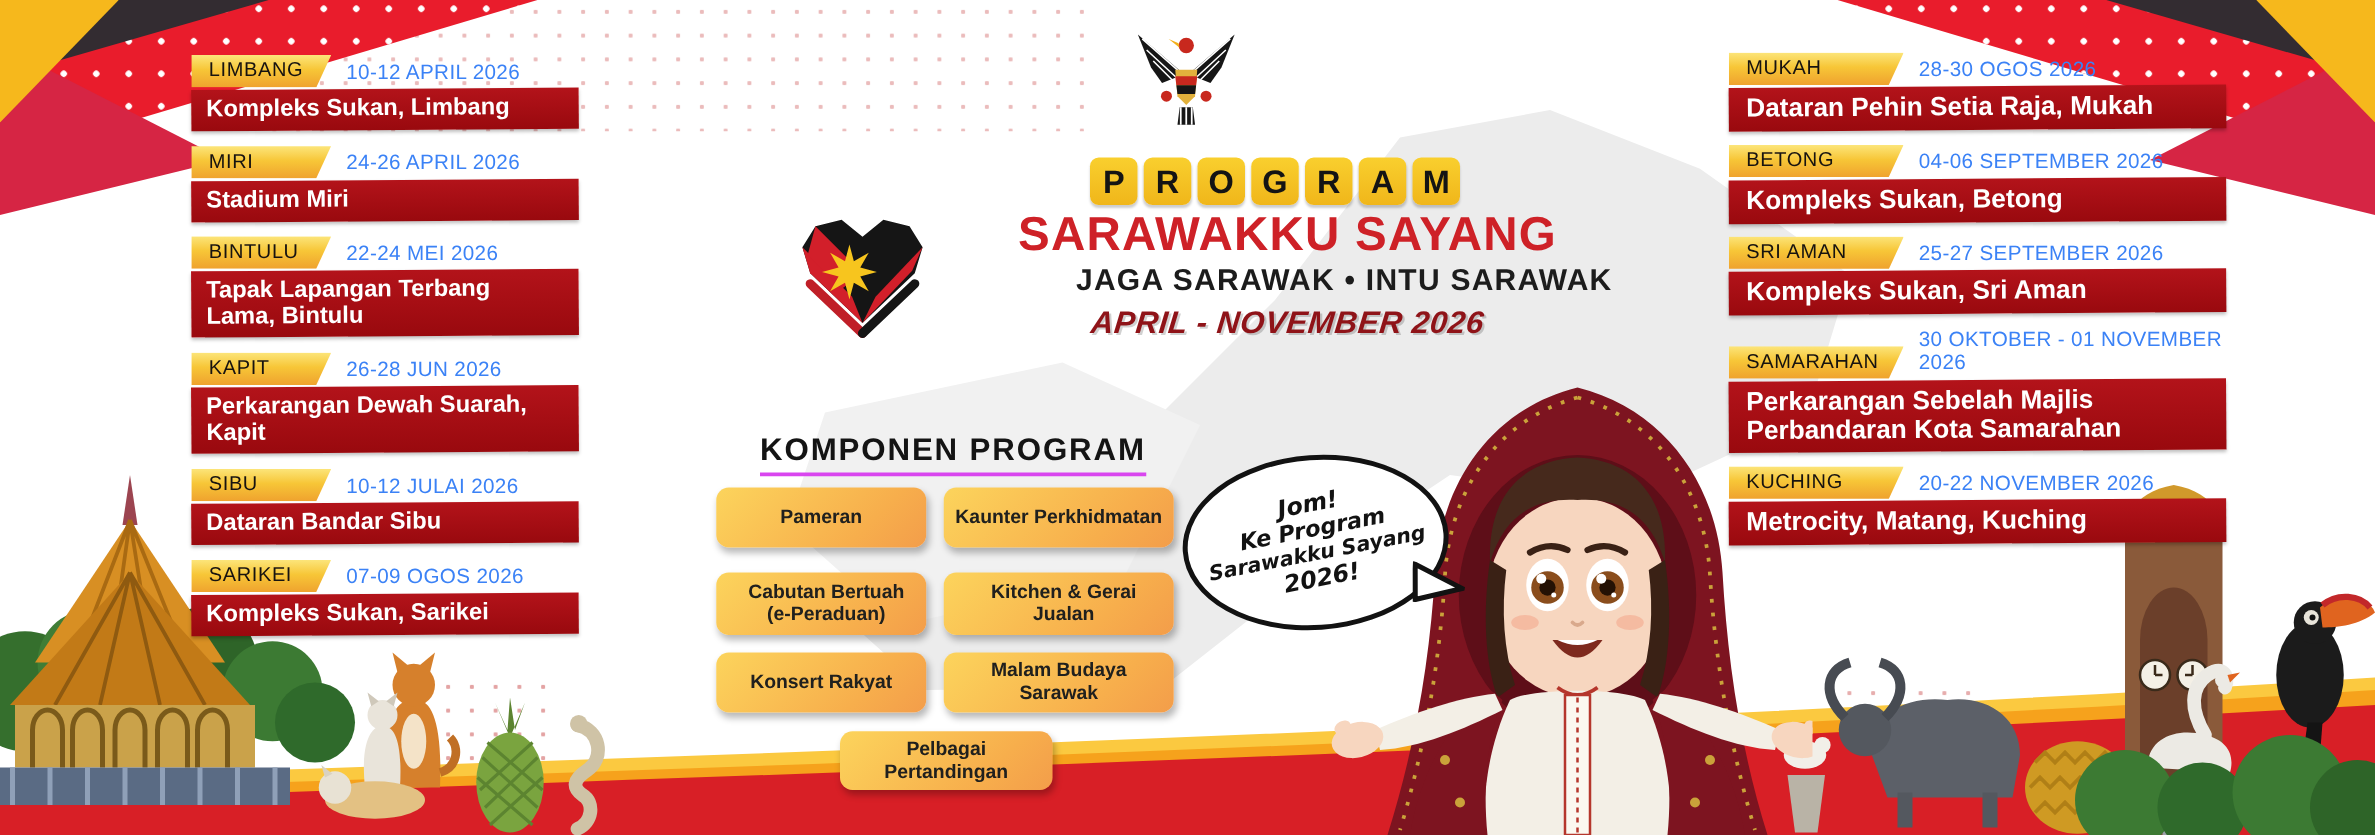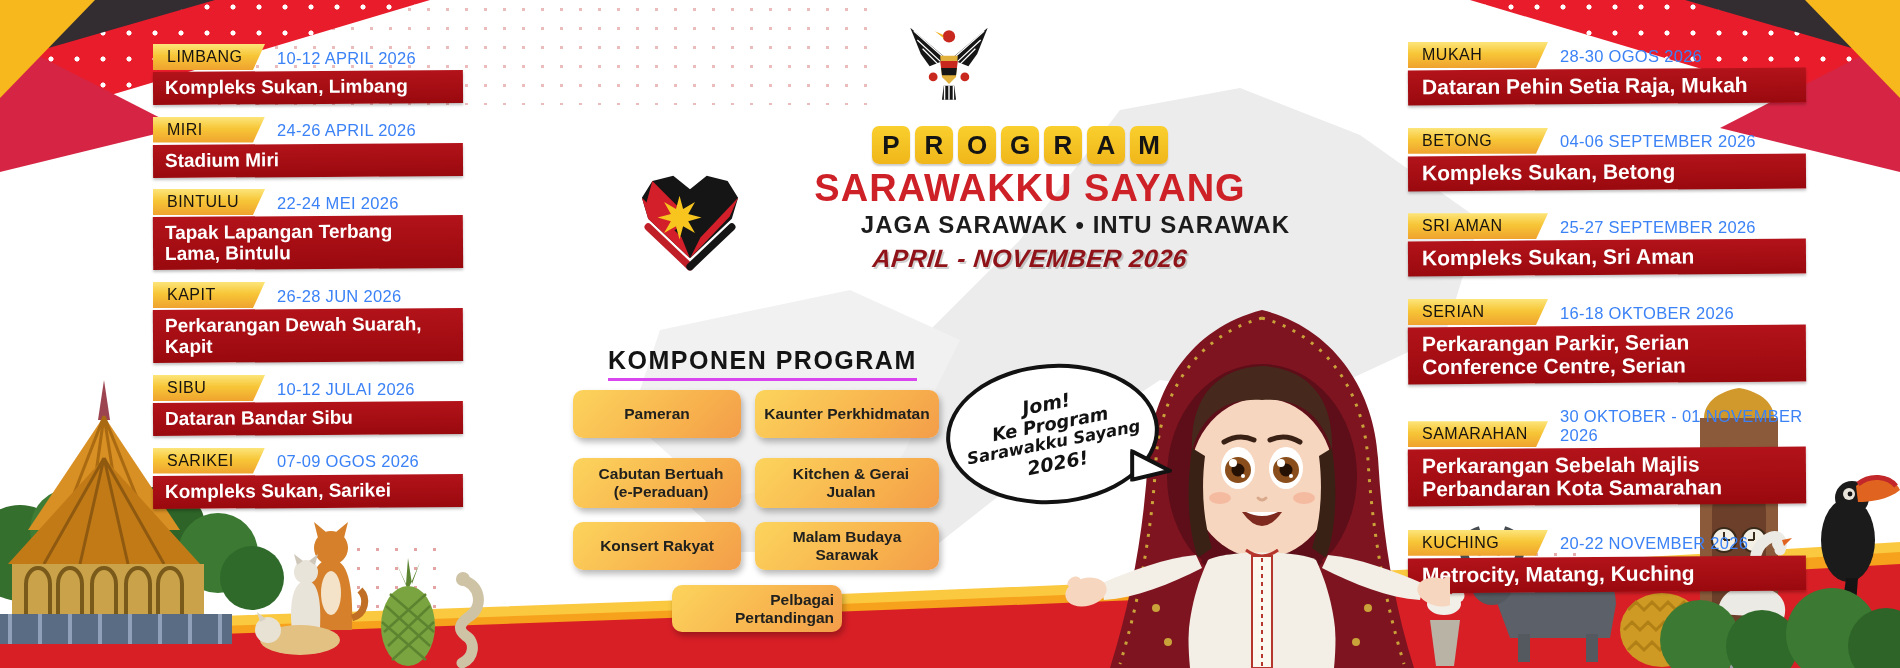--- a/index.html
+++ b/index.html
@@ -21,21 +21,21 @@
          background-image:radial-gradient(circle,#ffffff 2.4px,transparent 2.7px);
          background-size:26px 26px;background-position:12px 20px;}
   .c-pink{clip-path:polygon(0 36px,180px 128px,0 172px);background:#d62544;}
   .c-black{clip-path:polygon(0 0,215px 0,0 62px);background:#332c31;}
   .c-yellow{clip-path:polygon(0 0,95px 0,0 98px);background:#f6b81c;}
   
   .wave{position:absolute;left:0;bottom:0;z-index:2;}
   
   .evt-col{position:absolute;display:flex;flex-direction:column;z-index:5;}
   .col-left{left:153px;top:44px;width:310px;gap:13px;}
-  .col-right{left:1383px;top:42px;width:398px;gap:24px;margin-left:25px;}
+  .col-right{left:1383px;top:42px;width:398px;gap:12px;}
   .evt{display:flex;flex-direction:column;}
   .evt-row{display:flex;align-items:flex-end;gap:12px;}
   .evt-tag{background:linear-gradient(180deg,#fce57a 0%,#f7c637 45%,#efa22e 100%);
            clip-path:polygon(0 0,100% 0,calc(100% - 12px) 100%,0 100%);
            color:#171310;font-weight:normal;font-size:16px;letter-spacing:.5px;
            padding:4px 18px 4px 14px;min-width:112px;box-sizing:border-box;}
   .col-right .evt-tag{min-width:140px;}
   .evt-date{color:#3b82f6;font-weight:normal;font-size:16.5px;letter-spacing:.3px;
             padding-bottom:3px;line-height:1.12;}
   .evt-venue{background:linear-gradient(180deg,#b3131a 0%,#99090e 100%);
@@ -62,21 +62,21 @@
               font-size:25px;font-weight:bold;letter-spacing:1.5px;
               border-bottom:3px solid #d946ef;padding-bottom:3px;}
   .comp-btn{position:absolute;z-index:5;border-radius:10px;
             background:linear-gradient(135deg,#fcd45c 0%,#f7ae4c 70%,#f39d4a 100%);
             box-shadow:2px 4px 6px rgba(0,0,0,.28);
             display:flex;align-items:center;justify-content:center;text-align:center;
             color:#20201e;font-size:15.5px;font-weight:bold;line-height:1.15;
             padding:6px 8px;box-sizing:border-box;}
   .b-r1{top:390px;height:48px;} .b-r2{top:458px;height:50px;padding-left:16px;} .b-r3{top:522px;height:48px;}
   .b-c1{left:573px;width:168px;} .b-c2{left:755px;width:184px;}
-  .b-last{left:672px;top:585px;width:170px;height:47px;text-align:right;}
+  .b-last{left:672px;top:585px;width:170px;height:47px;}
   
   .bubble{position:absolute;left:946px;top:364px;width:205px;height:132px;z-index:7;
           background:#fff;border:4px solid #121212;border-radius:50%;
           transform:rotate(-4deg);display:flex;flex-direction:column;
           align-items:center;justify-content:center;}
   .bubble-inner{transform:rotate(-7deg);text-align:center;color:#121212;
           font-family:"DejaVu Sans",sans-serif;font-style:italic;font-weight:600;
           line-height:1.12;}
   .bubble-inner .l1,.bubble-inner .l4{font-size:19px;}
   .bubble-inner .l2{font-size:18px;}
@@ -179,27 +179,20 @@
         <div class="evt-date">04-06 SEPTEMBER 2026</div>
         </div>
       <div class="evt-venue">Kompleks Sukan, Betong</div>
     </div>
     <div class="evt">
       <div class="evt-row">
           <div class="evt-tag">SRI AMAN</div>
         <div class="evt-date">25-27 SEPTEMBER 2026</div>
         </div>
       <div class="evt-venue">Kompleks Sukan, Sri Aman</div>
-    </div>
-    <div class="evt">
-      <div class="evt-row">
-          <div class="evt-tag">SERIAN</div>
-        <div class="evt-date">16-18 OKTOBER 2026</div>
-        </div>
-      <div class="evt-venue">Perkarangan Parkir, Serian Conference Centre, Serian</div>
     </div>
     <div class="evt">
       <div class="evt-row">
           <div class="evt-tag">SAMARAHAN</div>
         <div class="evt-date">30 OKTOBER - 01 NOVEMBER 2026</div>
         </div>
       <div class="evt-venue">Perkarangan Sebelah Majlis Perbandaran Kota Samarahan</div>
     </div>
     <div class="evt">
       <div class="evt-row">

